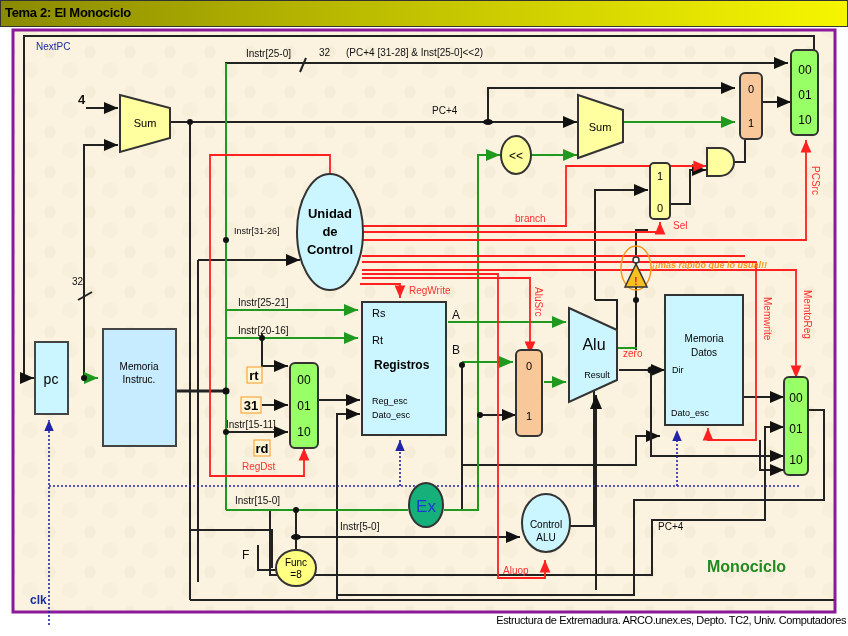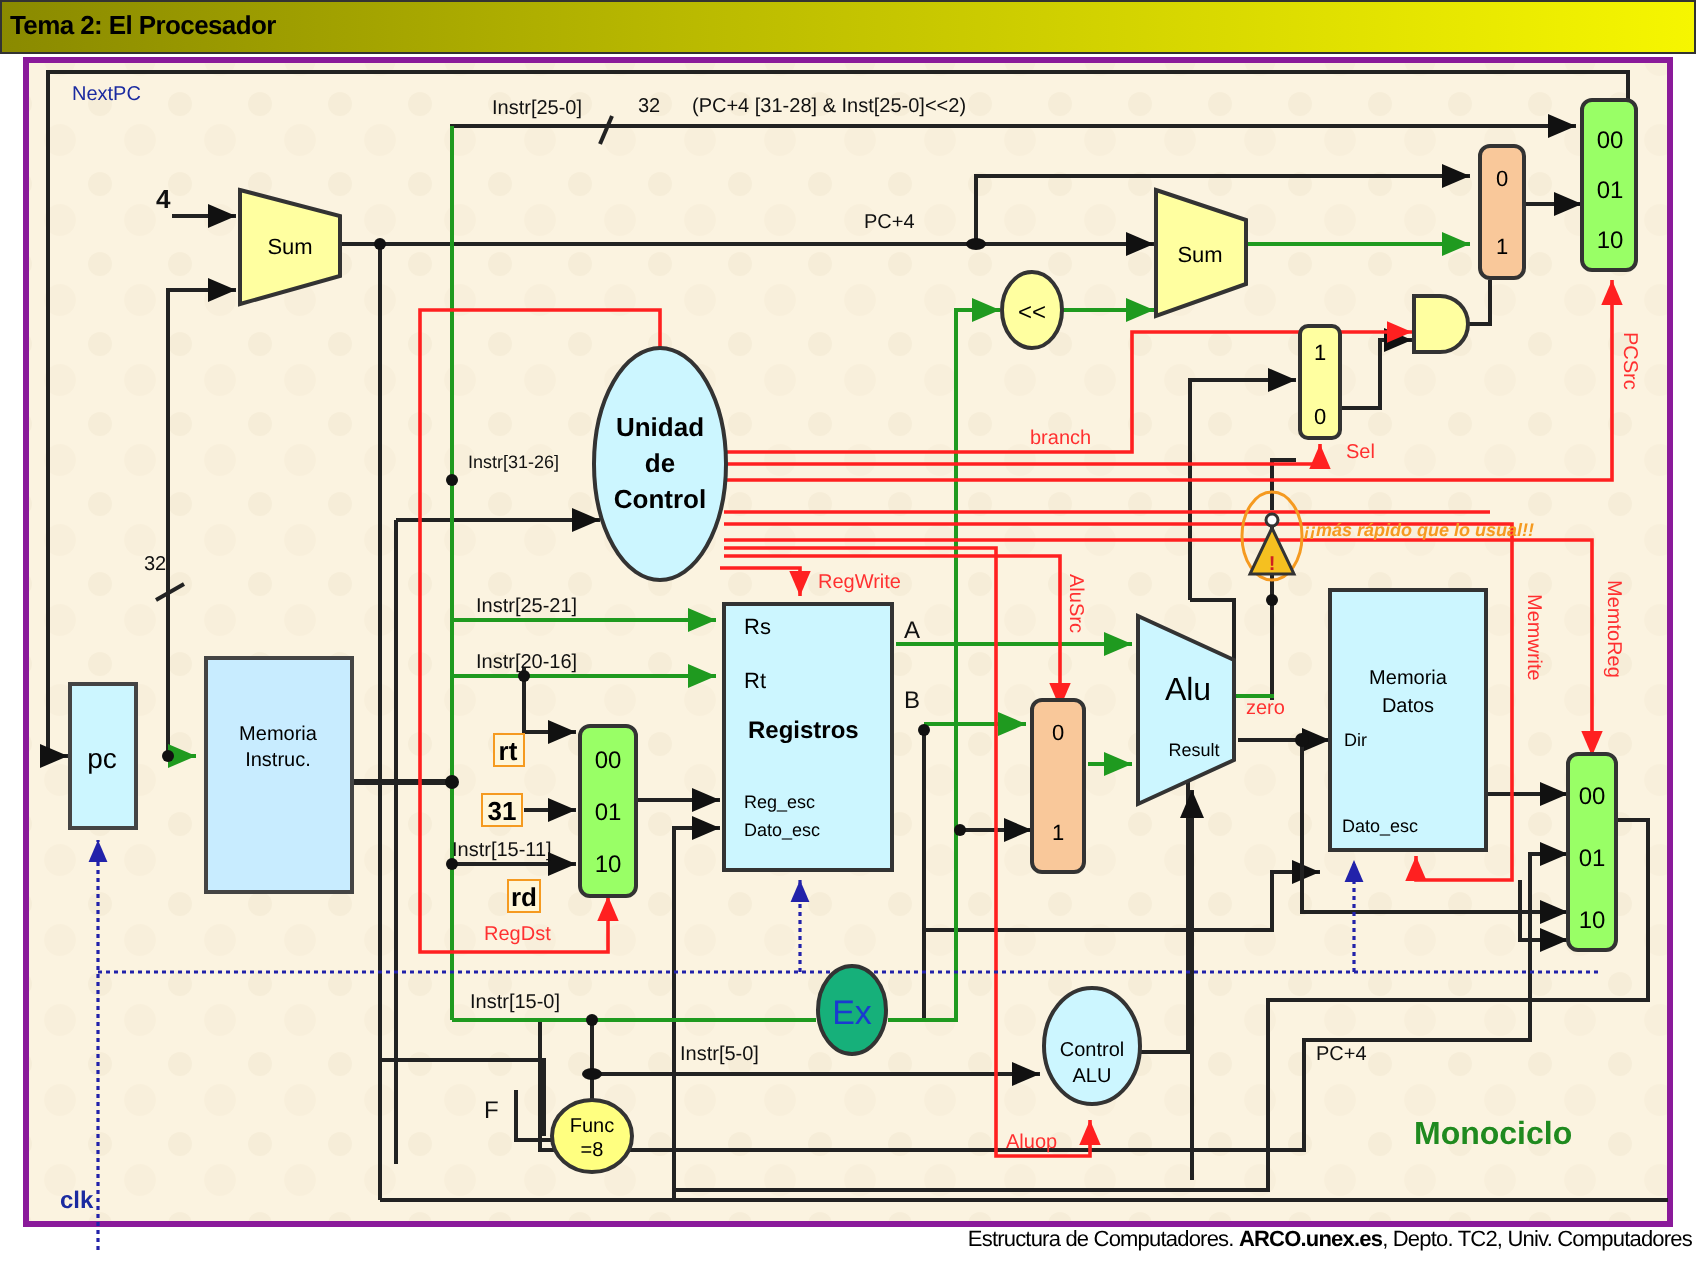--- a/index.html
+++ b/index.html
@@ -2,28 +2,28 @@
 <html><head>
 <meta charset="utf-8">
 <style>
   html,body{margin:0;padding:0;background:#fff;}
   body{width:848px;height:636px;position:relative;overflow:hidden;font-family:"Liberation Sans",sans-serif;}
   .titlebar{position:absolute;left:0;top:0;width:846px;height:25px;border:1px solid #333;
     background:linear-gradient(to right,#8a8a00 0%,#b9b900 40%,#f6f600 100%);}
   .titlebar span{position:absolute;left:4px;top:4px;font-weight:bold;font-size:13px;color:#000;letter-spacing:-0.3px;}
   svg{position:absolute;left:0;top:0;}
   .footer{position:absolute;right:2px;top:614px;font-size:11px;color:#000;letter-spacing:-0.4px;}
-  .footer b{font-weight:bold;}
+  .footer b{font-weight:normal;}
   text{font-family:"Liberation Sans",sans-serif;}
 </style>
 </head>
 <body>
 
 <div class="titlebar">
-  <span>Tema 2: El Procesador</span>
+  <span>Tema 2: El Monociclo</span>
 </div>
 
 <svg width="848" height="636" viewBox="0 0 848 636">
   <defs>
     <marker id="ak" markerWidth="8" markerHeight="8" refX="7" refY="4" orient="auto">
         <path d="M0,1 L7,4 L0,7 Z" fill="#111"></path>
       </marker>
     <marker id="ag" markerWidth="8" markerHeight="8" refX="7" refY="4" orient="auto">
         <path d="M0,1 L7,4 L0,7 Z" fill="#1f9a1f"></path>
       </marker>
@@ -288,15 +288,15 @@
     <text x="764" y="297" transform="rotate(90 764 297)">Memwrite</text>
     <text x="804" y="290" transform="rotate(90 804 290)">MemtoReg</text>
     <text x="503" y="574">Aluop</text>
     <text x="623" y="357">zero</text>
   </g>
 
   <text x="707" y="572" font-size="16" font-weight="bold" fill="#1f8a1f" font-family="Liberation Serif, serif">Monociclo</text>
 </svg>
 
 <div class="footer">
-  <span>Estructura de Computadores.</span>
+  <span>Estructura de Extremadura.</span>
   <b>ARCO.unex.es</b><span>, Depto. TC2, Univ. Computadores</span>
 </div>
 
 </body></html>

